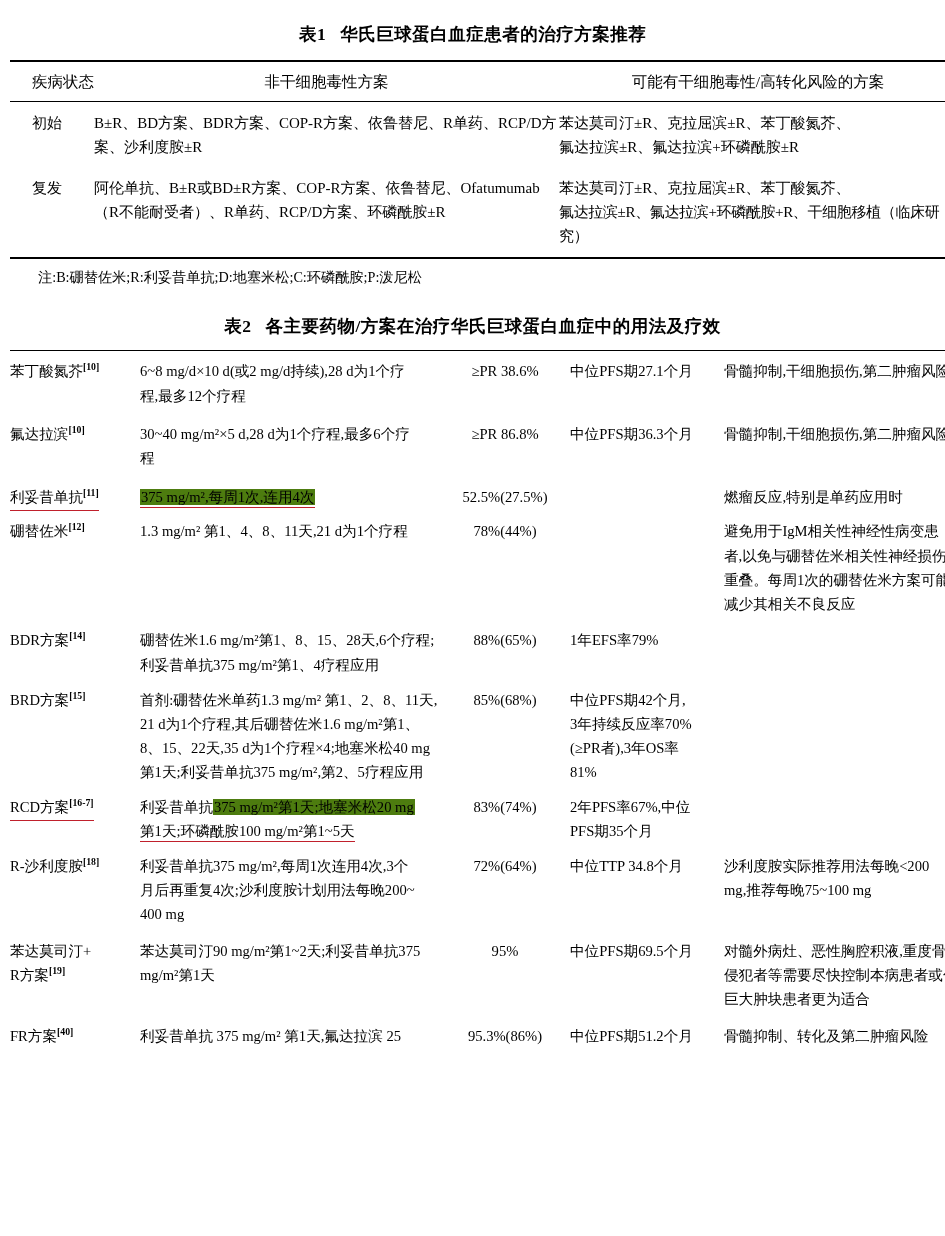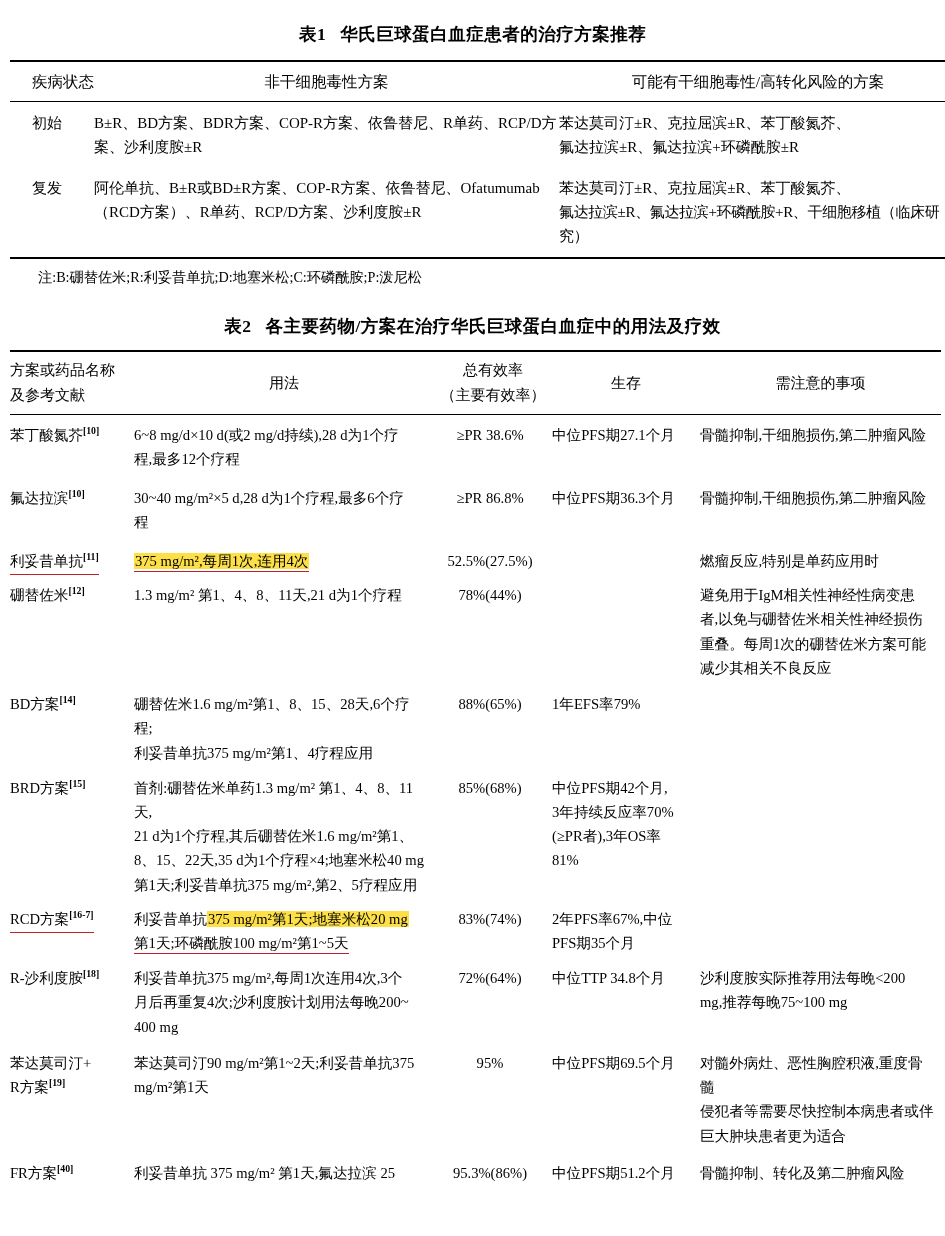--- a/index.html
+++ b/index.html
@@ -95,21 +95,21 @@
 
   sup {
     font-size: 0.67em;
     vertical-align: super;
     line-height: 0;
     font-weight: bold;
   }
 
   
   .hl {
-    background: #fde047;
+    background: #4d7c0f;
     padding: 0 1px;
     box-decoration-break: clone;
     -webkit-box-decoration-break: clone;
   }
   .ul-red {
     border-bottom: 1.8px solid #c0202c;
     padding-bottom: 1px;
     display: inline-block;
     line-height: 1.25;
   }
@@ -149,21 +149,21 @@
         <td class="t1-c3 rule-mid" style="padding-top:9px">
           <span class="cellline">苯达莫司汀±R、克拉屈滨±R、苯丁酸氮芥、</span>
           <span class="cellline">氟达拉滨±R、氟达拉滨+环磷酰胺±R</span>
         </td>
       </tr>
 
       <tr class="body">
         <td class="t1-c1" style="padding-top:10px;padding-bottom:8px">复发</td>
         <td class="t1-c2" style="padding-top:10px;padding-bottom:8px">
           <span class="cellline">阿伦单抗、B±R或BD±R方案、COP-R方案、依鲁替尼、Ofatumumab</span>
-          <span class="cellline">（RCD方案）、R单药、RCP/D方案、沙利度胺±R</span>
+          <span class="cellline">（R不能耐受者）、R单药、RCP/D方案、环磷酰胺±R</span>
         </td>
         <td class="t1-c3" style="padding-top:10px;padding-bottom:8px">
           <span class="cellline">苯达莫司汀±R、克拉屈滨±R、苯丁酸氮芥、</span>
           <span class="cellline" style="letter-spacing:-0.35px">氟达拉滨±R、氟达拉滨+环磷酰胺+R、干细胞移植（临床研究）</span>
         </td>
       </tr>
 
       <tr>
         <td class="rule-bot" colspan="3" style="height:0"></td>
       </tr>
@@ -173,33 +173,20 @@
   <div class="note">注:B:硼替佐米;R:利妥昔单抗;D:地塞米松;C:环磷酰胺;P:泼尼松</div>
 
   <div style="height:26px"></div>
   <div class="table-title">
     <span class="tnum">表2</span><span>各主要药物/方案在治疗华氏巨球蛋白血症中的用法及疗效</span>
   </div>
   <div style="height:12px"></div>
 
   <table class="t" id="table2">
     <tbody>
-      <tr class="hdr">
-        <td class="t2-c1 left-hdr rule-top">
-          <span class="cellline">方案或药品名称</span>
-          <span class="cellline">及参考文献</span>
-        </td>
-        <td class="t2-c2 rule-top" style="text-align:center">用法</td>
-        <td class="t2-c3 rule-top">
-          <span class="cellline">总有效率</span>
-          <span class="cellline">（主要有效率）</span>
-        </td>
-        <td class="t2-c4 rule-top" style="text-align:center">生存</td>
-        <td class="t2-c5 rule-top" style="text-align:center">需注意的事项</td>
-      </tr>
 
       <tr class="body">
         <td class="t2-c1 rule-mid" style="padding-top:8px"><span>苯丁酸氮芥</span><sup>[10]</sup></td>
         <td class="t2-c2 rule-mid" style="padding-top:8px">
           <span class="cellline">6~8 mg/d×10 d(或2 mg/d持续),28 d为1个疗</span>
           <span class="cellline">程,最多12个疗程</span>
         </td>
         <td class="t2-c3 rule-mid" style="padding-top:8px">≥PR 38.6%</td>
         <td class="t2-c4 rule-mid" style="padding-top:8px">
           <span class="cellline">中位PFS期27.1个月</span>
@@ -246,36 +233,36 @@
         <td class="t2-c5" style="padding-top:4px;padding-bottom:6px">
           <span class="cellline">避免用于IgM相关性神经性病变患</span>
           <span class="cellline">者,以免与硼替佐米相关性神经损伤</span>
           <span class="cellline">重叠。每周1次的硼替佐米方案可能</span>
           <span class="cellline">减少其相关不良反应</span>
         </td>
       </tr>
 
 
       <tr class="body">
-        <td class="t2-c1" style="padding-top:6px"><span>BD方案</span><sup>[14]</sup></td>
+        <td class="t2-c1" style="padding-top:6px"><span>BDR方案</span><sup>[14]</sup></td>
         <td class="t2-c2" style="padding-top:6px">
           <span class="cellline">硼替佐米1.6 mg/m²第1、8、15、28天,6个疗程;</span>
           <span class="cellline">利妥昔单抗375 mg/m²第1、4疗程应用</span>
         </td>
         <td class="t2-c3" style="padding-top:6px">88%(65%)</td>
         <td class="t2-c4" style="padding-top:6px">
           <span class="cellline">1年EFS率79%</span>
         </td>
         <td class="t2-c5" style="padding-top:6px"></td>
       </tr>
 
       <tr class="body">
         <td class="t2-c1" style="padding-top:7px"><span>BRD方案</span><sup>[15]</sup></td>
         <td class="t2-c2" style="padding-top:7px">
-          <span class="cellline">首剂:硼替佐米单药1.3 mg/m² 第1、4、8、11天,</span>
+          <span class="cellline">首剂:硼替佐米单药1.3 mg/m² 第1、2、8、11天,</span>
           <span class="cellline">21 d为1个疗程,其后硼替佐米1.6 mg/m²第1、</span>
           <span class="cellline">8、15、22天,35 d为1个疗程×4;地塞米松40 mg</span>
           <span class="cellline">第1天;利妥昔单抗375 mg/m²,第2、5疗程应用</span>
         </td>
         <td class="t2-c3" style="padding-top:7px">85%(68%)</td>
         <td class="t2-c4" style="padding-top:7px">
           <span class="cellline">中位PFS期42个月,</span>
           <span class="cellline">3年持续反应率70%</span>
           <span class="cellline">(≥PR者),3年OS率</span>
           <span class="cellline">81%</span>

